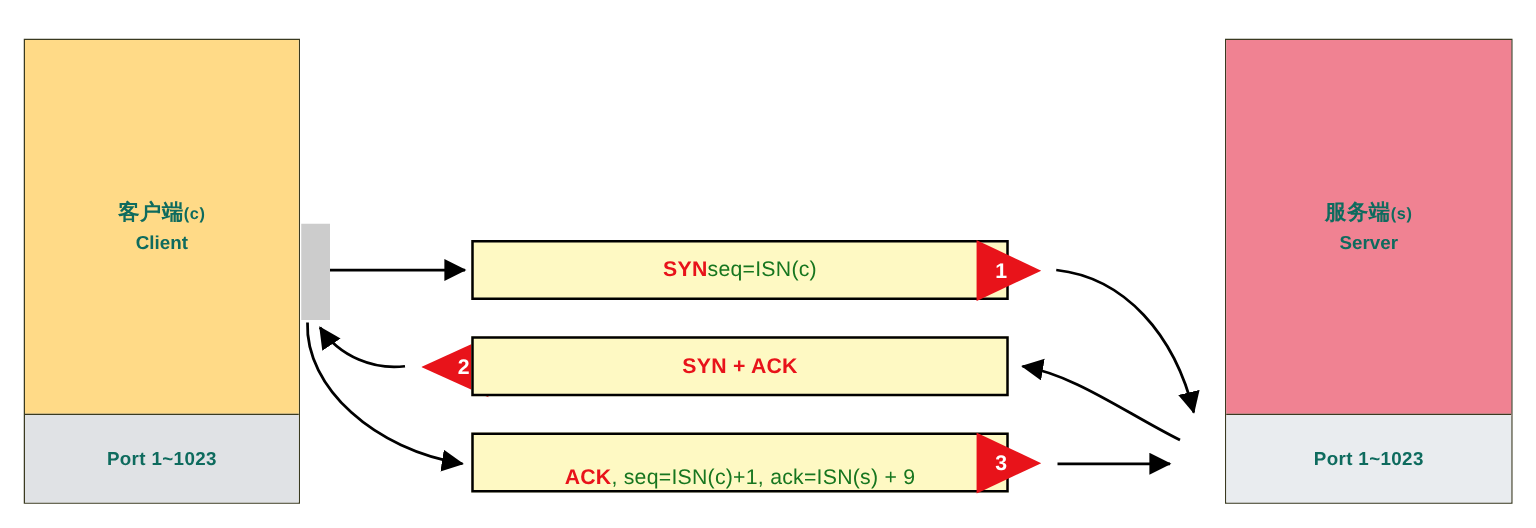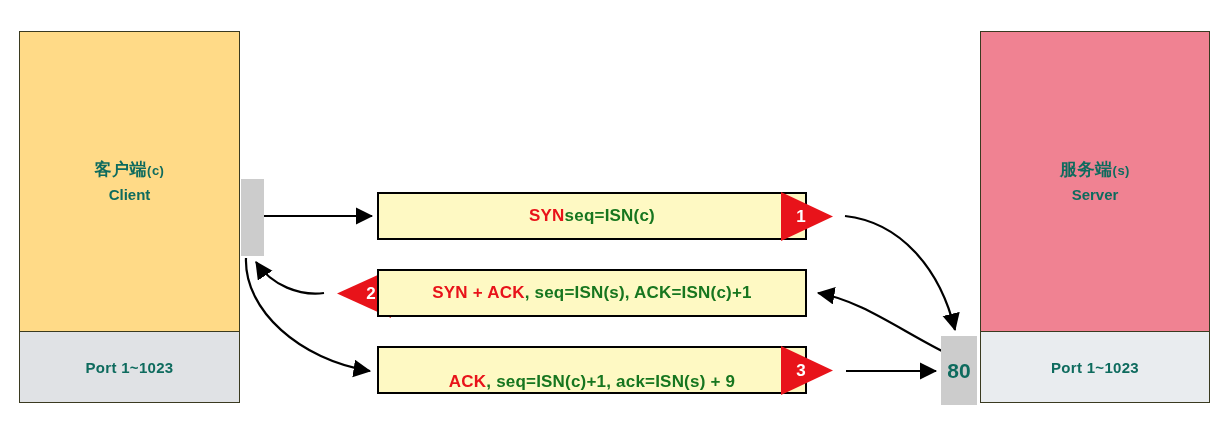--- a/index.html
+++ b/index.html
@@ -41,21 +41,21 @@
 
   
   .msg{position:absolute;height:49px;}
   .msg-box{
     position:absolute;top:0;height:48px;box-sizing:border-box;
     border:2.5px solid #000;background:#fef9c3;
     display:flex;align-items:center;justify-content:center;
     white-space:nowrap;font-size:17px;letter-spacing:.2px;
   }
   .seg-red{color:#e8131a;font-weight:bold;}
-  .seg-green{color:#17761f;font-weight:bold;}
+  .seg-green{color:#17761f;font-weight:normal;}
   .tri{position:absolute;top:0;width:40px;height:49px;
        display:flex;align-items:center;justify-content:center;
        color:#fff;font-weight:bold;font-size:17px;}
   .tri-right{background:#e8131a;clip-path:polygon(0 0,0 100%,100% 50%);
              padding-right:12px;}
   .tri-left{background:#e8131a;clip-path:polygon(100% 0,100% 100%,0 50%);
             padding-left:14px;}
 
   #msg1{left:377px;top:192px;}
   #msg1 .msg-box{left:0;width:430px;}
@@ -109,35 +109,33 @@
   <div class="host" id="server-box">
     <div class="host-body" id="server-body">
       <div class="host-cn">
         <span>服务端</span><span class="suffix">(s)</span>
       </div>
       <div class="host-en">Server</div>
     </div>
     <div class="port-strip" id="server-port">Port 1~1023</div>
   </div>
 
-  <div class="socket" id="server-socket">80</div>
 
   <div class="msg" id="msg1">
     <div class="msg-box">
       <span class="seg-red">SYN</span>
       <span class="seg-green"> seq=ISN(c)</span>
     </div>
     <div class="tri tri-right">1</div>
   </div>
 
   <div class="msg" id="msg2">
     <div class="tri tri-left">2</div>
     <div class="msg-box">
       <span class="seg-red">SYN + ACK</span>
-      <span class="seg-green"> , seq=ISN(s),  ACK=ISN(c)+1</span>
     </div>
   </div>
 
   <div class="msg" id="msg3">
     <div class="msg-box">
       <span class="seg-red">ACK</span>
       <span class="seg-green">, seq=ISN(c)+1, ack=ISN(s) + 9</span>
     </div>
     <div class="tri tri-right">3</div>
   </div>

